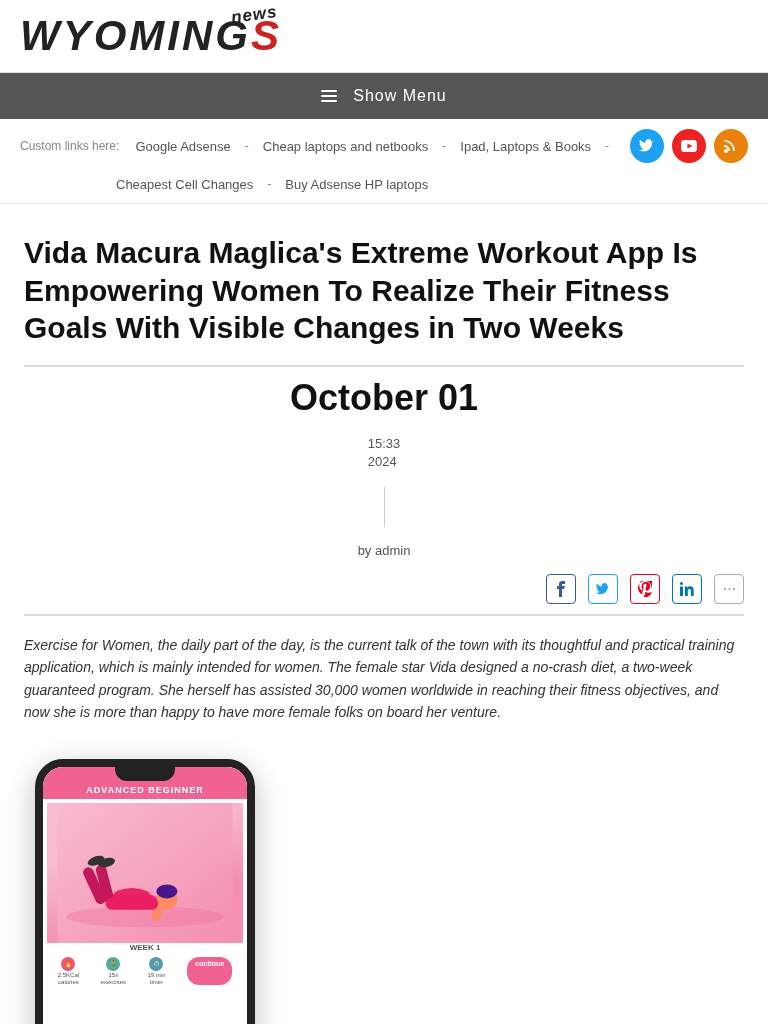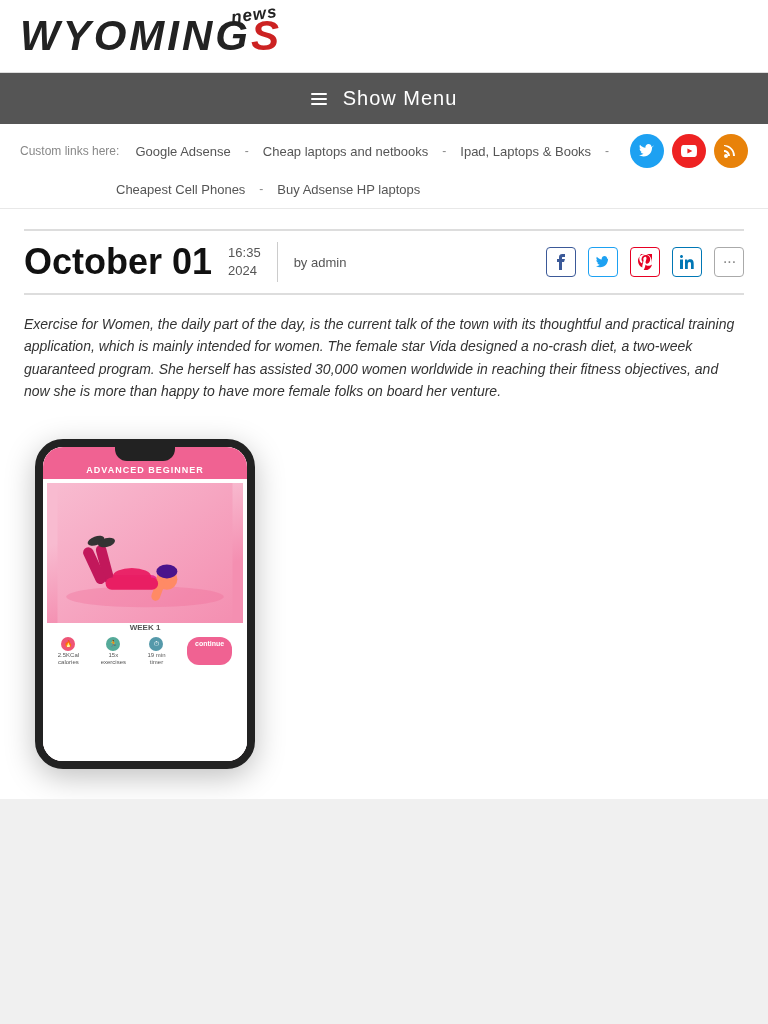--- a/index.html
+++ b/index.html
@@ -28,21 +28,21 @@
       margin-right: 10px;
     }
     .nav-menu-icon span {
       display: block;
       height: 2px;
       background: #fff;
       border-radius: 1px;
     }
     .nav-show-menu {
       color: #fff;
-      font-size: 20px;
+      font-size: 16px;
       font-weight: 400;
       letter-spacing: 1px;
       margin-left: 6px;
     }
 
     
     .links-bar {
       background: #fff;
       padding: 10px 20px;
       display: flex;
@@ -105,20 +105,21 @@
     }
 
     .article-meta {
       display: flex;
       align-items: center;
       gap: 16px;
       border-top: 2px solid #ddd;
       border-bottom: 2px solid #ddd;
       padding: 10px 0;
       margin-bottom: 18px;
+      flex-direction: column;
     }
     .article-month {
       font-size: 36px;
       font-weight: 700;
       color: #111;
     }
     .article-time {
       font-size: 13px;
       color: #555;
       display: flex;
@@ -332,33 +333,34 @@
       </a>
       <a href="#" class="social-icon rss" title="RSS">
         <svg width="14" height="14" viewBox="0 0 14 14" fill="white">
             <circle cx="2" cy="12" r="2"></circle>
             <path d="M0 6c3.3 0 6 2.7 6 6H4c0-2.2-1.8-4-4-4V6z"></path>
             <path d="M0 1c6.1 0 11 4.9 11 11H9C9 7 7 4 0 2V1z"></path>
           </svg>
       </a>
     </div>
     <br style="width:100%; flex-basis:100%; height:0; margin:0; padding:0;">
-    <a href="#" style="margin-left: 84px;">Cheapest Cell Phones</a>
+    <a href="#" style="margin-left: 84px;">Cheapest Cell Changes</a>
     <span class="sep">-</span>
     <a href="#">Buy Adsense HP laptops</a>
   </div>
 
   <div class="article-container">
+    <h1 class="article-title">Vida Macura Maglica's Extreme Workout App Is Empowering Women To Realize Their Fitness Goals With Visible Changes in Two Weeks</h1>
 
     <div class="article-meta">
       <span class="article-month">
         <span>October</span>&nbsp;<span>01</span>
       </span>
       <div class="article-time">
-        <span>16:35</span>
+        <span>15:33</span>
         <span>2024</span>
       </div>
       <div class="meta-divider"></div>
       <span class="article-author">by admin</span>
 
       <div class="share-icons">
         <div class="share-icon facebook" title="Share on Facebook">
           <svg width="10" height="16" viewBox="0 0 10 16" fill="#3b5998">
               <path d="M7 3H9V0H6C4.3 0 3 1.3 3 3v2H1v3h2v8h3V8h2l1-3H6V3.5C6 3.2 6.2 3 6.5 3H7z"></path>
             </svg>

